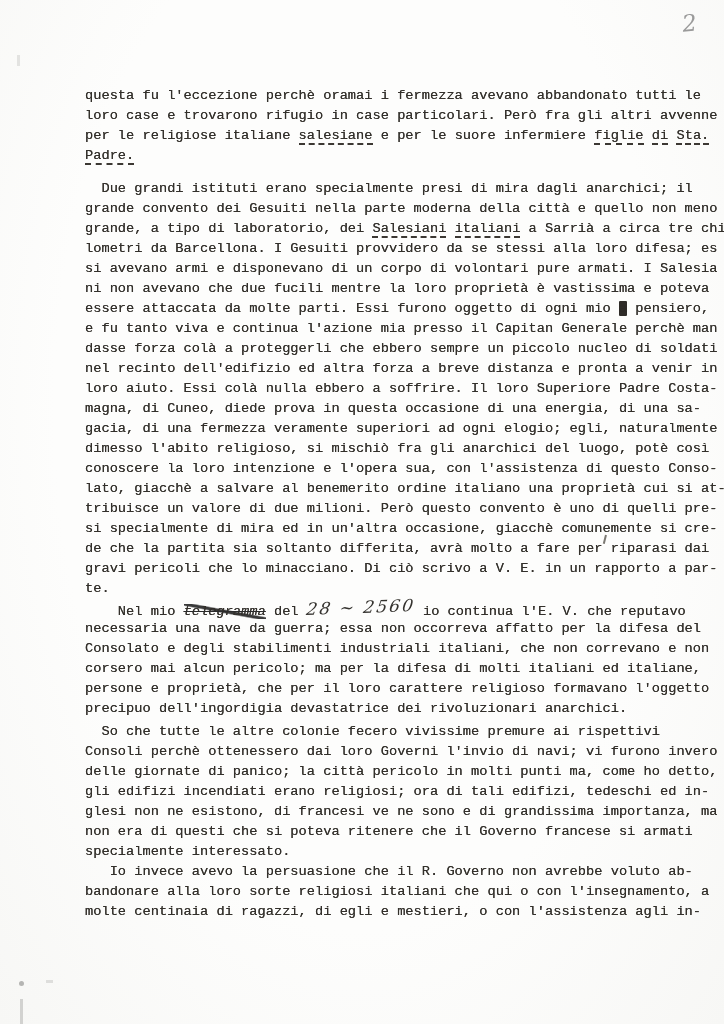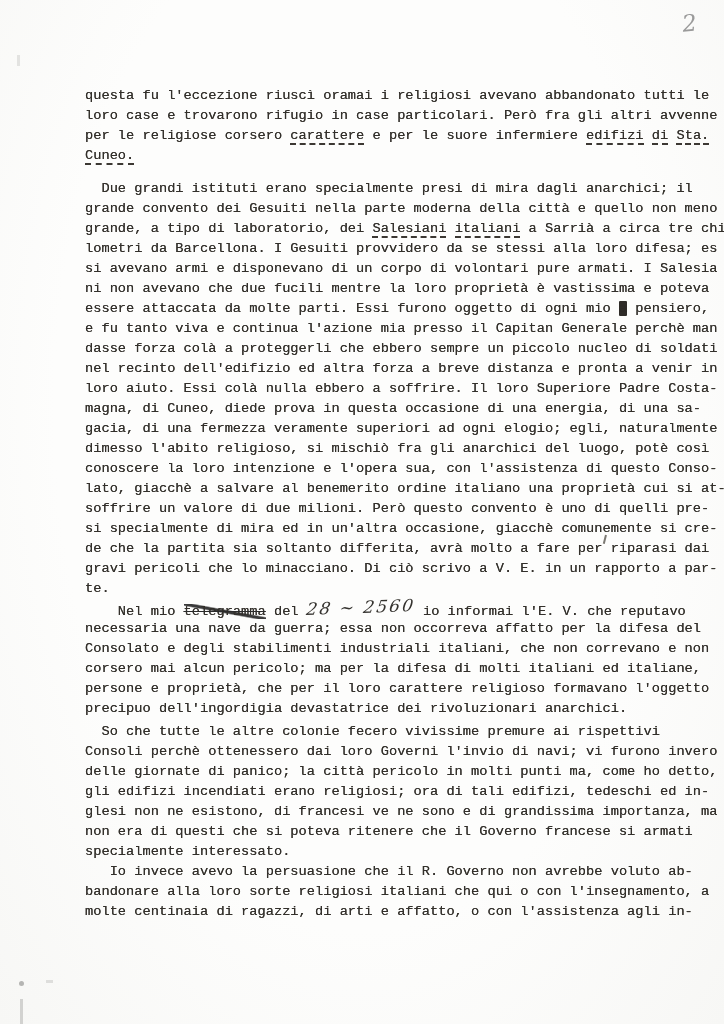--- a/index.html
+++ b/index.html
@@ -14,20 +14,21 @@
     position:absolute;left:85px;top:86px;width:760px;
     color:#33302b;
     font-size:13.7px;line-height:20px;
     text-shadow:0 0 0.6px rgba(45,42,38,.85);
   }
   .line{white-space:pre;height:20px;}
   .u{border-bottom:2px dashed #3c3833;padding-bottom:0px;}
   .strike{
     text-decoration:line-through;text-decoration-color:#2b2b2b;
     background:linear-gradient(to top right,transparent 42%,#3a3a3a 47%,#3a3a3a 53%,transparent 58%);
+    font-style:italic;
   }
   .hand{
     display:inline-block;
     font-family:"DejaVu Serif","Liberation Serif",serif;
     font-style:italic;font-size:17px;letter-spacing:2px;
     transform:skewX(-10deg) rotate(-2deg);
     position:relative;top:-2px;color:#35332f;text-shadow:none;
   }
   .blot{color:transparent;background:#2f2c28;border-radius:1px;}
   .page-num{
@@ -46,69 +47,69 @@
 </style>
 </head>
 <body>
 
 <div class="sheet"></div>
 
 <div class="page-num">2</div>
 
 <div class="doc">
     <div>
-      <div class="line"><span>questa fu l'eccezione riuscì oramai i religiosi avevano abbandonato tutti le</span></div>
+      <div class="line"><span>questa fu l'eccezione perchè oramai i fermezza avevano abbandonato tutti le</span></div>
       <div class="line"><span>loro case e trovarono rifugio in case particolari. Però fra gli altri avvenne</span></div>
-      <div class="line"><span>per le religiose corsero </span><span class="u">carattere</span><span> e per le suore infermiere </span><span class="u">edifizi</span><span> </span><span class="u">di</span><span> </span><span class="u">Sta.</span></div>
-      <div class="line"><span class="u">Cuneo.</span></div>
+      <div class="line"><span>per le religiose italiane </span><span class="u">salesiane</span><span> e per le suore infermiere </span><span class="u">figlie</span><span> </span><span class="u">di</span><span> </span><span class="u">Sta.</span></div>
+      <div class="line"><span class="u">Padre.</span></div>
     </div>
     <div style="margin-top: 13px;">
       <div class="line"><span>  Due grandi istituti erano specialmente presi di mira dagli anarchici; il</span></div>
       <div class="line"><span>grande convento dei Gesuiti nella parte moderna della città e quello non meno</span></div>
       <div class="line"><span>grande, a tipo di laboratorio, dei </span><span class="u">Salesiani</span><span> </span><span class="u">italiani</span><span> a Sarrià a circa tre chi</span></div>
       <div class="line"><span>lometri da Barcellona. I Gesuiti provvidero da se stessi alla loro difesa; es</span></div>
       <div class="line"><span>si avevano armi e disponevano di un corpo di volontari pure armati. I Salesia</span></div>
       <div class="line"><span>ni non avevano che due fucili mentre la loro proprietà è vastissima e poteva</span></div>
       <div class="line"><span>essere attaccata da molte parti. Essi furono oggetto di ogni mio </span><span class="blot">a</span><span> pensiero,</span></div>
       <div class="line"><span>e fu tanto viva e continua l'azione mia presso il Capitan Generale perchè man</span></div>
       <div class="line"><span>dasse forza colà a proteggerli che ebbero sempre un piccolo nucleo di soldati</span></div>
       <div class="line"><span>nel recinto dell'edifizio ed altra forza a breve distanza e pronta a venir in</span></div>
       <div class="line"><span>loro aiuto. Essi colà nulla ebbero a soffrire. Il loro Superiore Padre Costa-</span></div>
       <div class="line"><span>magna, di Cuneo, diede prova in questa occasione di una energia, di una sa-</span></div>
       <div class="line"><span>gacia, di una fermezza veramente superiori ad ogni elogio; egli, naturalmente</span></div>
       <div class="line"><span>dimesso l'abito religioso, si mischiò fra gli anarchici del luogo, potè così</span></div>
       <div class="line"><span>conoscere la loro intenzione e l'opera sua, con l'assistenza di questo Conso-</span></div>
       <div class="line"><span>lato, giacchè a salvare al benemerito ordine italiano una proprietà cui si at-</span></div>
-      <div class="line"><span>soffrire un valore di due milioni. Però questo convento è uno di quelli pre-</span></div>
+      <div class="line"><span>tribuisce un valore di due milioni. Però questo convento è uno di quelli pre-</span></div>
       <div class="line"><span>si specialmente di mira ed in un'altra occasione, giacchè comunemente si cre-</span></div>
       <div class="line"><span>de che la partita sia soltanto differita, avrà molto a fare per riparasi dai</span></div>
       <div class="line"><span>gravi pericoli che lo minacciano. Di ciò scrivo a V. E. in un rapporto a par-</span></div>
       <div class="line"><span>te.</span></div>
     </div>
     <div>
-      <div class="line"><span>    Nel mio </span><span class="strike">telegramma</span><span> del </span><span class="hand">28 ∼ 2560</span><span> io informai l'E. V. che reputavo</span></div>
+      <div class="line"><span>    Nel mio </span><span class="strike">telegramma</span><span> del </span><span class="hand">28 ∼ 2560</span><span> io continua l'E. V. che reputavo</span></div>
       <div class="line"><span>necessaria una nave da guerra; essa non occorreva affatto per la difesa del</span></div>
       <div class="line"><span>Consolato e degli stabilimenti industriali italiani, che non correvano e non</span></div>
       <div class="line"><span>corsero mai alcun pericolo; ma per la difesa di molti italiani ed italiane,</span></div>
       <div class="line"><span>persone e proprietà, che per il loro carattere religioso formavano l'oggetto</span></div>
       <div class="line"><span>precipuo dell'ingordigia devastatrice dei rivoluzionari anarchici.</span></div>
     </div>
     <div style="margin-top: 3px;">
       <div class="line"><span>  So che tutte le altre colonie fecero vivissime premure ai rispettivi</span></div>
       <div class="line"><span>Consoli perchè ottenessero dai loro Governi l'invio di navi; vi furono invero</span></div>
       <div class="line"><span>delle giornate di panico; la città pericolo in molti punti ma, come ho detto,</span></div>
       <div class="line"><span>gli edifizi incendiati erano religiosi; ora di tali edifizi, tedeschi ed in-</span></div>
       <div class="line"><span>glesi non ne esistono, di francesi ve ne sono e di grandissima importanza, ma</span></div>
       <div class="line"><span>non era di questi che si poteva ritenere che il Governo francese si armati</span></div>
       <div class="line"><span>specialmente interessato.</span></div>
     </div>
     <div>
       <div class="line"><span>   Io invece avevo la persuasione che il R. Governo non avrebbe voluto ab-</span></div>
       <div class="line"><span>bandonare alla loro sorte religiosi italiani che qui o con l'insegnamento, a</span></div>
-      <div class="line"><span>molte centinaia di ragazzi, di arti e affatto, o con l'assistenza agli in-</span></div>
+      <div class="line"><span>molte centinaia di ragazzi, di egli e mestieri, o con l'assistenza agli in-</span></div>
     </div>
   </div>
 
 <div class="artifact a1"></div>
 <div class="artifact a2"></div>
 <div class="artifact a3"></div>
 <div class="artifact a4"></div>
 <div class="artifact a5"></div>
 
 </body></html>

